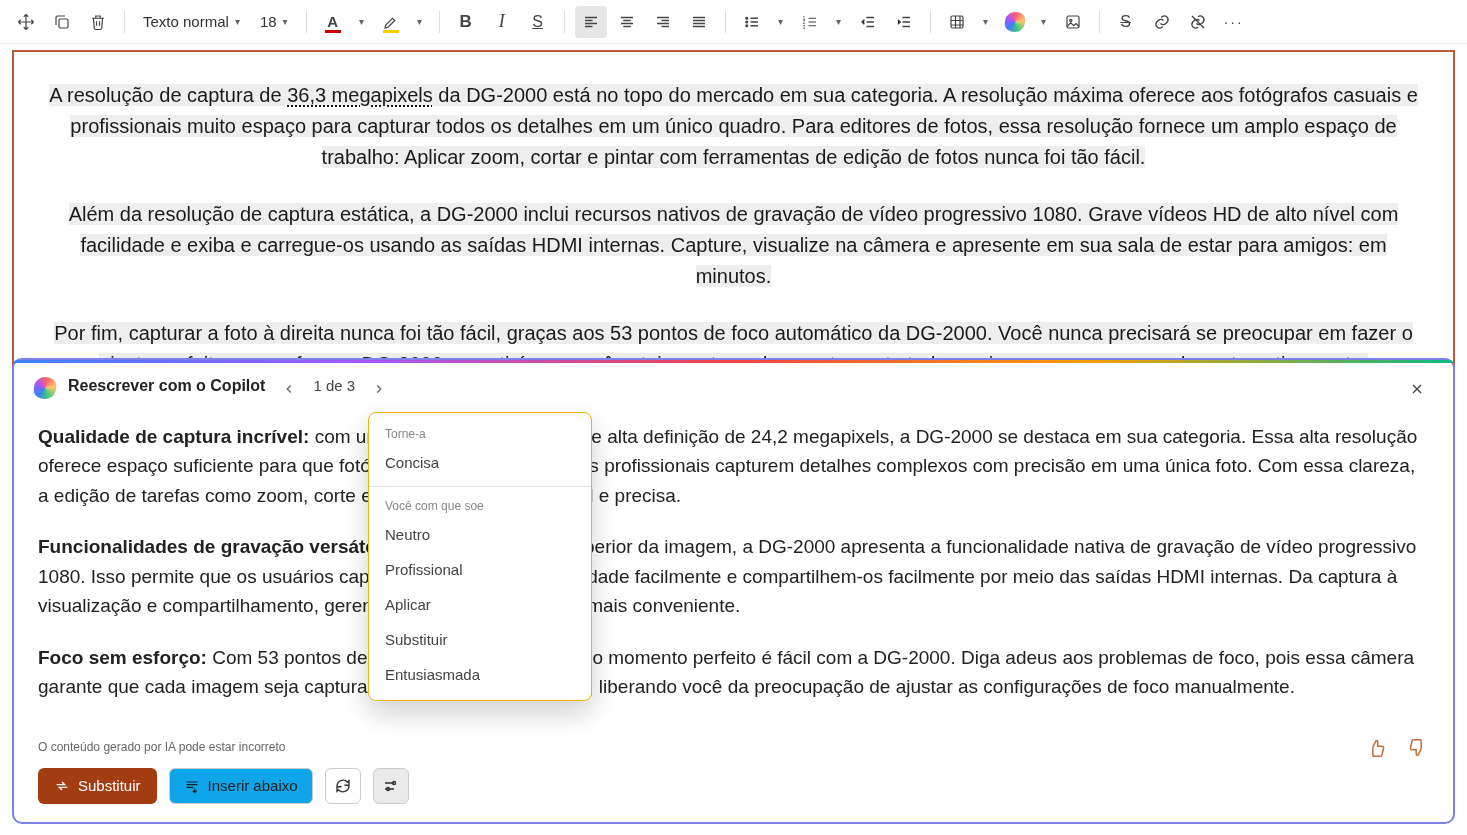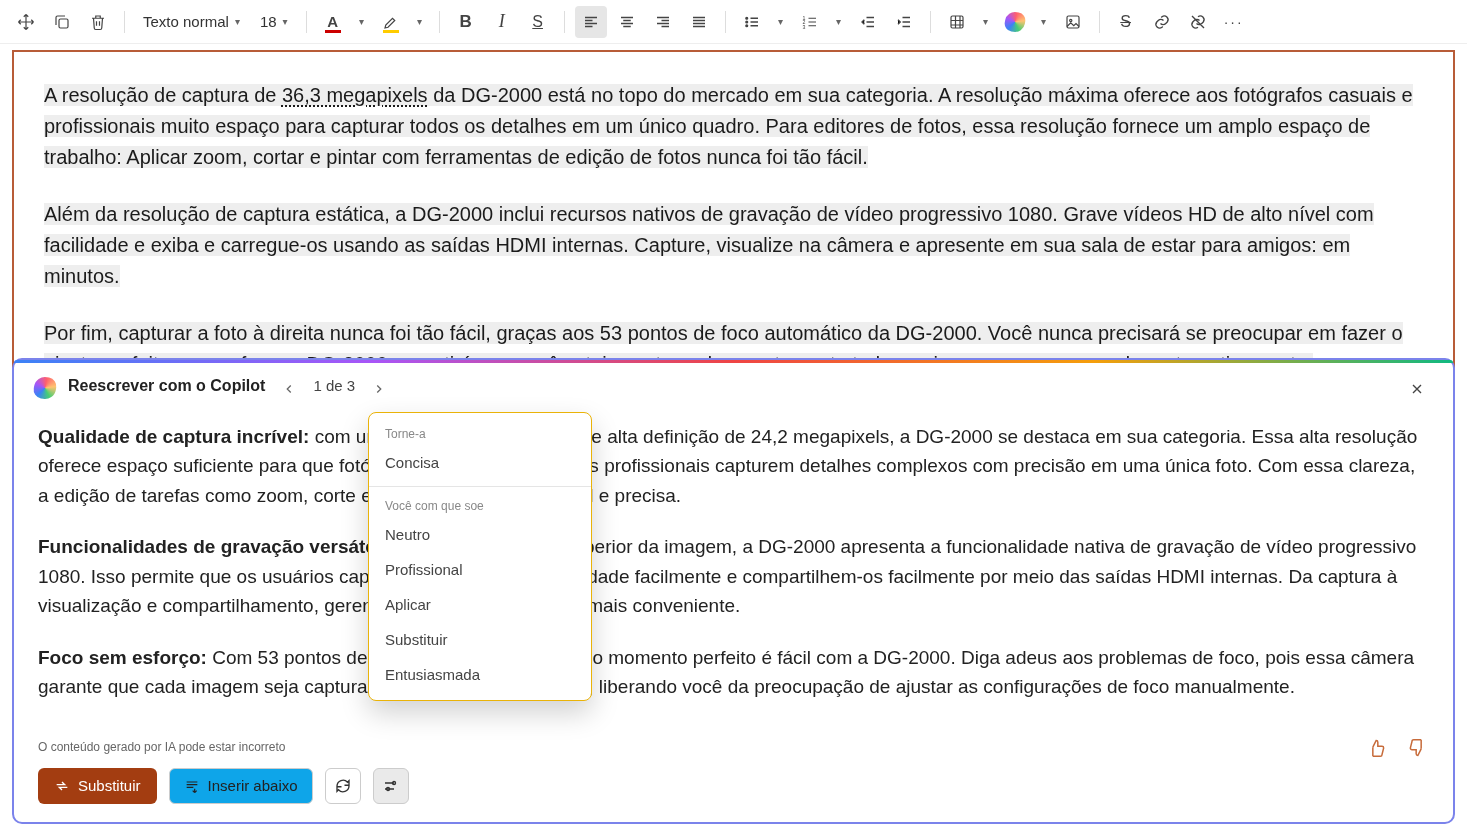--- a/index.html
+++ b/index.html
@@ -56,20 +56,21 @@
       transform: rotate(10deg);
     }
     
     .doc-area {
       border: 2px solid #b85c38;
       padding: 28px 30px;
       margin: 6px 12px 0 12px;
       line-height: 1.55;
       font-size: 20px;
       color: #1b1b1b;
+      text-align: center;
     }
     .doc-area p { margin-bottom: 26px; }
     .hl { background: #eeeeee; }
     .dotted-link { text-decoration: underline dotted; text-underline-offset: 3px; }
     
     .copilot-panel {
       position: absolute;
       left: 12px;
       right: 12px;
       top: 358px;

